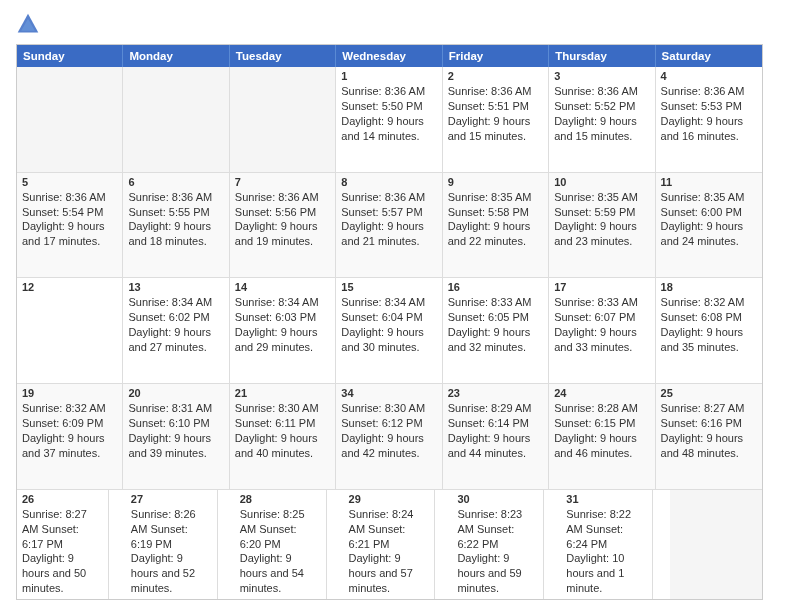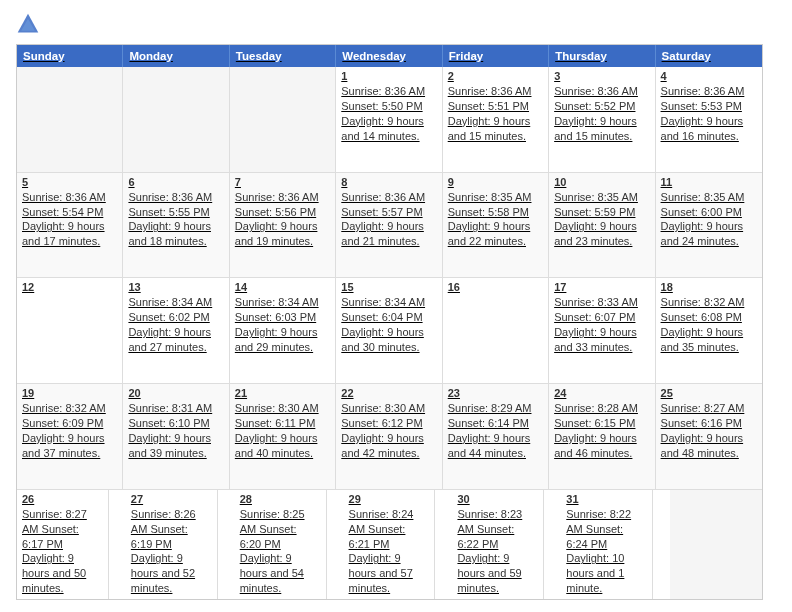--- a/index.html
+++ b/index.html
@@ -9,21 +9,20 @@
       width: 792px;
       height: 612px;
       overflow: hidden;
     }
     .page {
       width: 779px;
       height: 612px;
       padding: 12px 16px;
       display: flex;
       flex-direction: column;
-      text-decoration: underline;
     }
     .header {
       display: flex;
       justify-content: space-between;
       align-items: flex-start;
       margin-bottom: 8px;
     }
     .logo {
       display: flex;
       align-items: center;
@@ -261,20 +260,24 @@
           </div>
           <div class="cal-cell">
             <div class="day-number">15</div>
             <div class="cell-info">Sunrise: 8:34 AM
 Sunset: 6:04 PM
 Daylight: 9 hours
 and 30 minutes.</div>
           </div>
           <div class="cal-cell">
             <div class="day-number">16</div>
+            <div class="cell-info">Sunrise: 8:33 AM
+Sunset: 6:05 PM
+Daylight: 9 hours
+and 32 minutes.</div>
           </div>
           <div class="cal-cell">
             <div class="day-number">17</div>
             <div class="cell-info">Sunrise: 8:33 AM
 Sunset: 6:07 PM
 Daylight: 9 hours
 and 33 minutes.</div>
           </div>
           <div class="cal-cell">
             <div class="day-number">18</div>
@@ -300,21 +303,21 @@
 and 39 minutes.</div>
           </div>
           <div class="cal-cell shaded">
             <div class="day-number">21</div>
             <div class="cell-info">Sunrise: 8:30 AM
 Sunset: 6:11 PM
 Daylight: 9 hours
 and 40 minutes.</div>
           </div>
           <div class="cal-cell shaded">
-            <div class="day-number">22</div>
+            <div class="day-number">34</div>
             <div class="cell-info">Sunrise: 8:30 AM
 Sunset: 6:12 PM
 Daylight: 9 hours
 and 42 minutes.</div>
           </div>
           <div class="cal-cell shaded">
             <div class="day-number">23</div>
             <div class="cell-info">Sunrise: 8:29 AM
 Sunset: 6:14 PM
 Daylight: 9 hours

